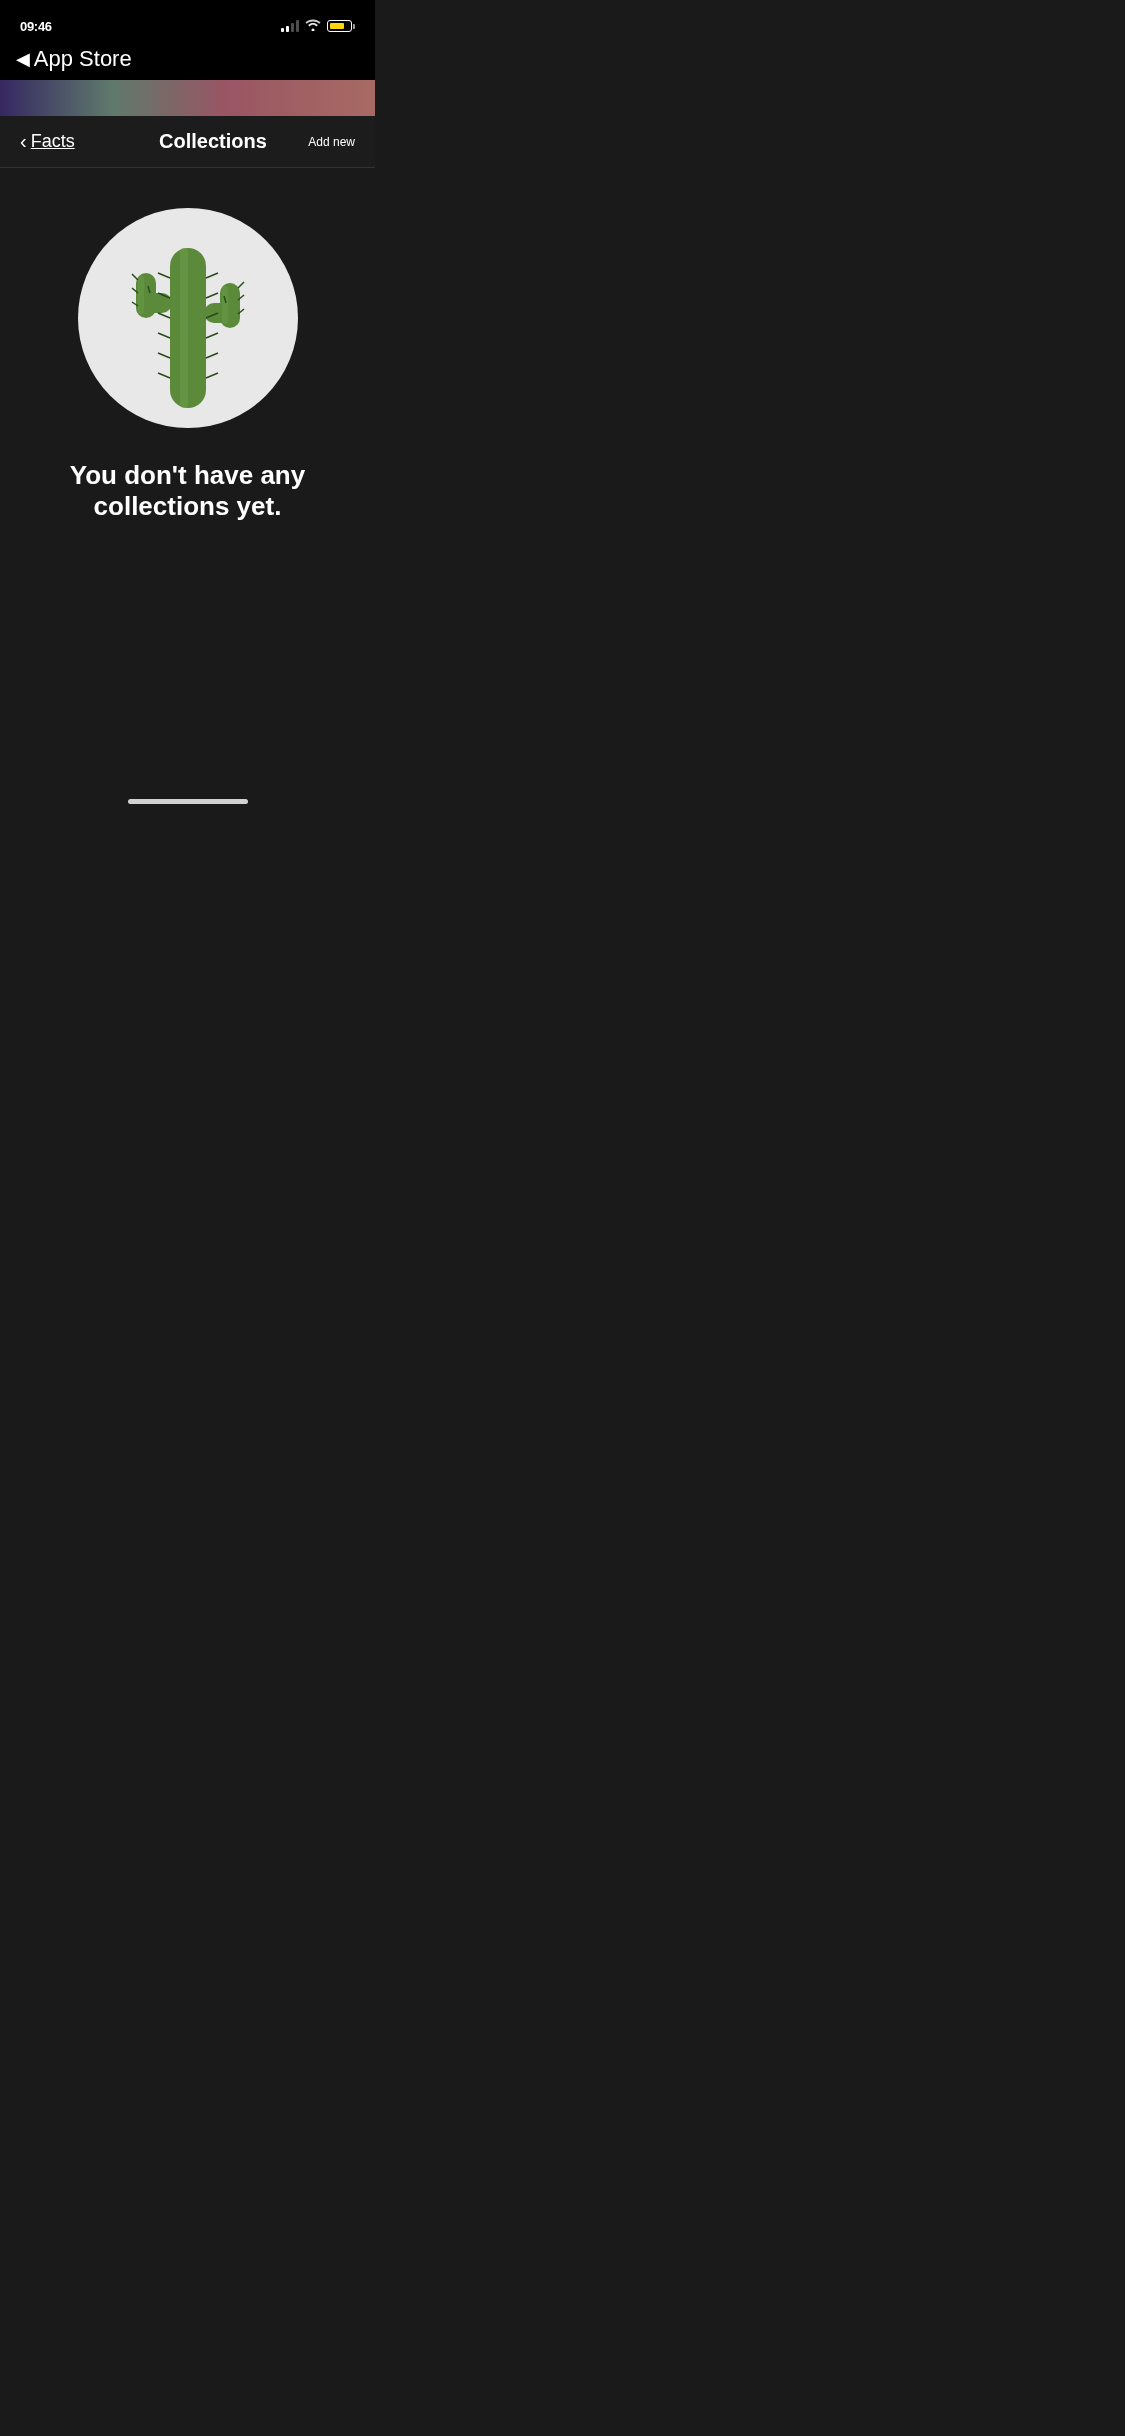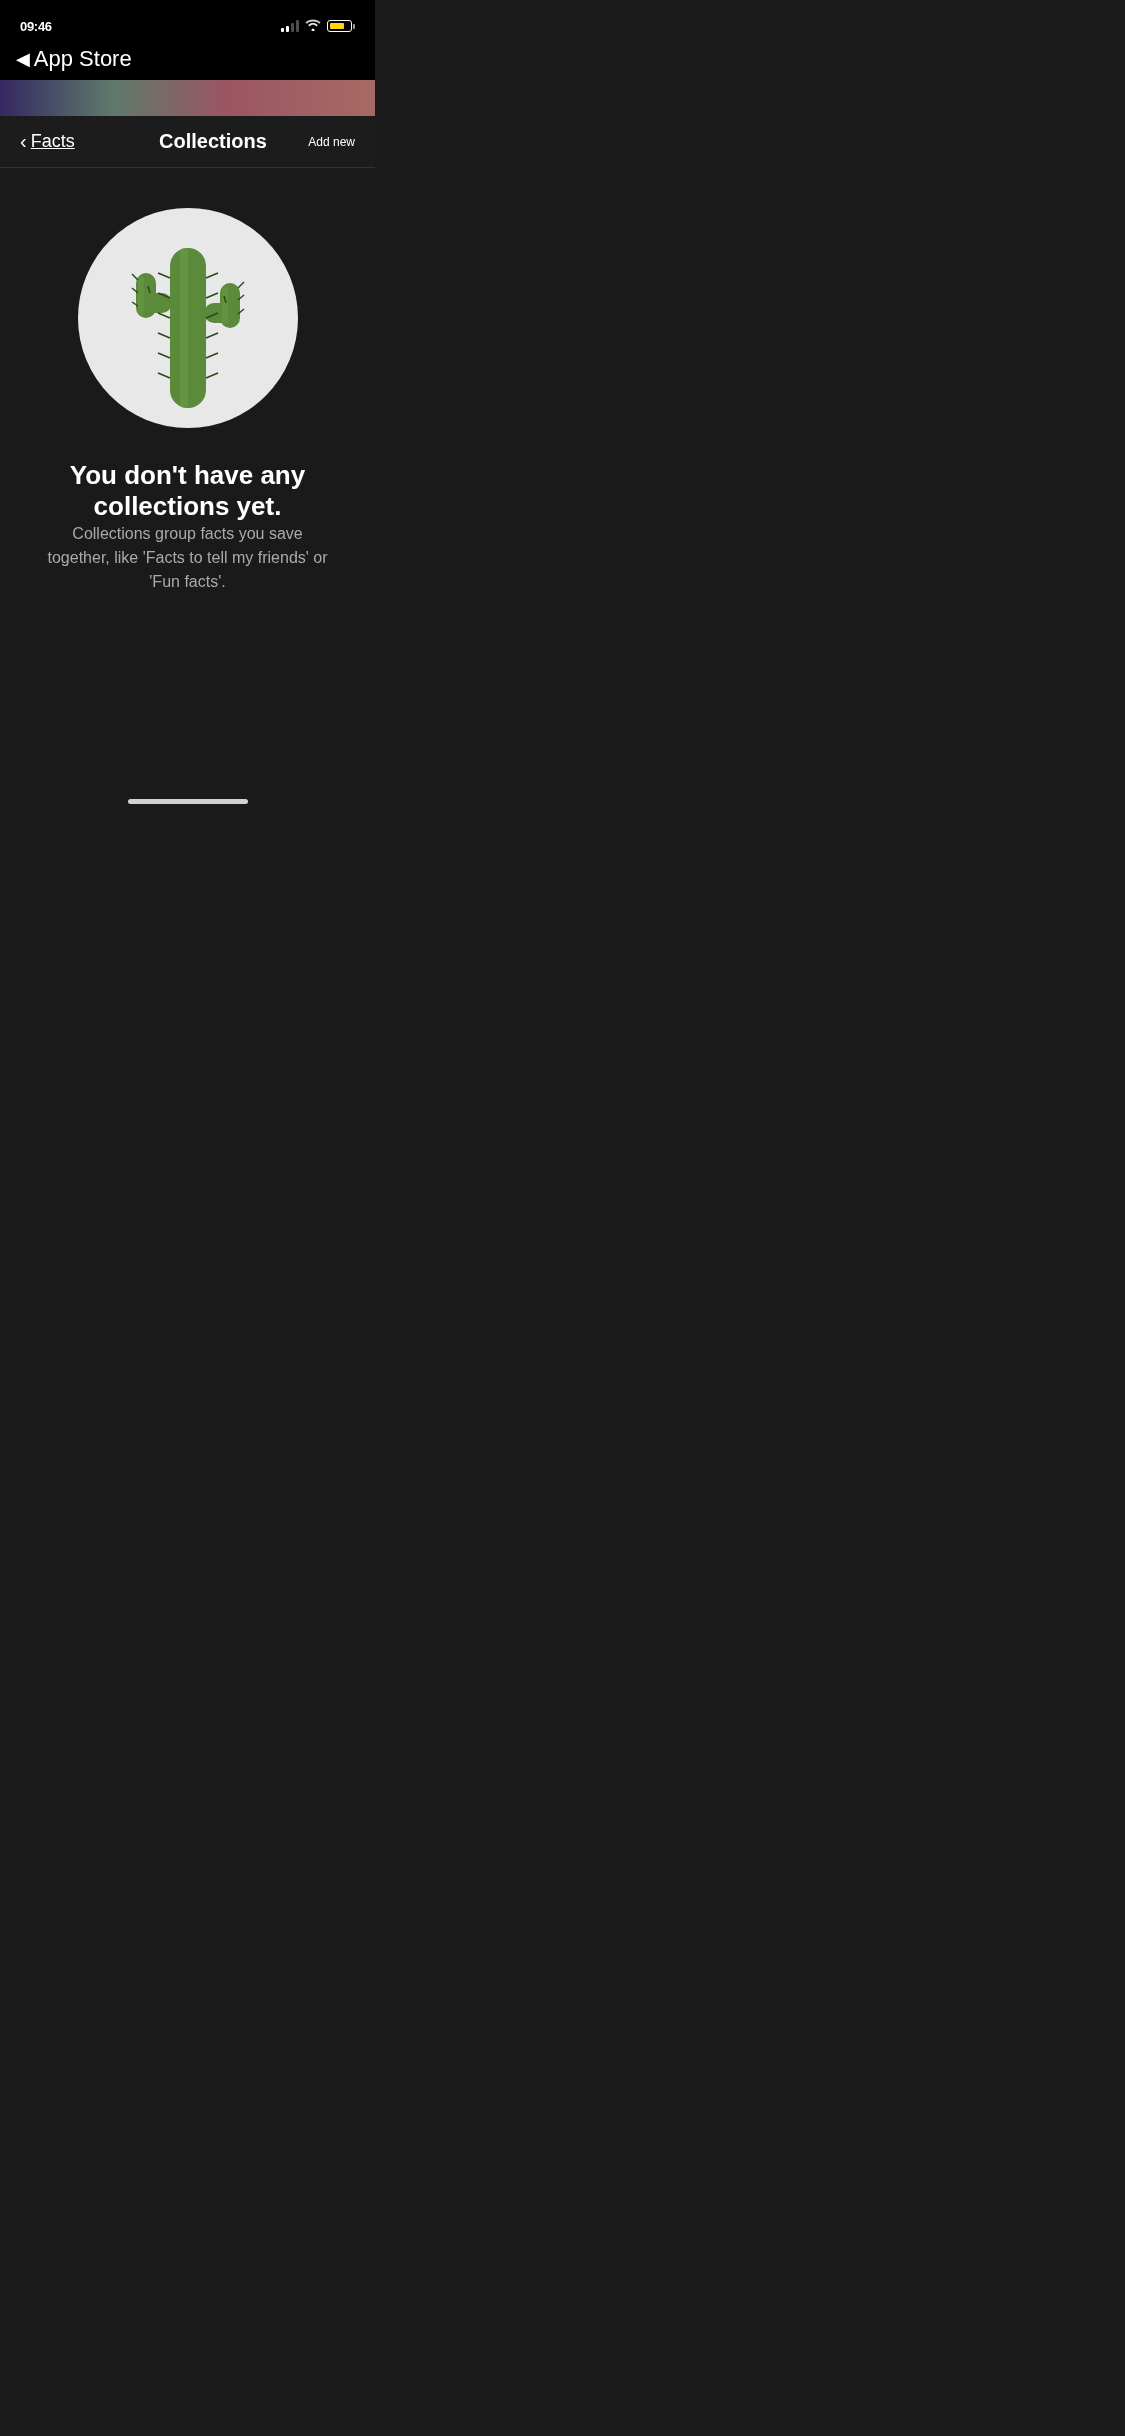--- a/index.html
+++ b/index.html
@@ -192,20 +192,21 @@
       height: 200px;
     }
 
     
     .empty-title {
       font-size: 26px;
       font-weight: 800;
       color: #fff;
       text-align: center;
       line-height: 1.2;
+      margin-bottom: 16px;
     }
 
     .empty-description {
       font-size: 16px;
       color: #aaa;
       text-align: center;
       line-height: 1.5;
       margin-bottom: 36px;
       padding: 0 10px;
     }
@@ -320,18 +321,17 @@
 
       <line x1="130" y1="70" x2="136" y2="64" stroke="#2a4a1a" stroke-width="1.5"></line>
       <line x1="130" y1="82" x2="136" y2="77" stroke="#2a4a1a" stroke-width="1.5"></line>
       <line x1="130" y1="96" x2="136" y2="91" stroke="#2a4a1a" stroke-width="1.5"></line>
       <line x1="118" y1="85" x2="116" y2="78" stroke="#2a4a1a" stroke-width="1.5"></line>
     </svg>
   </div>
 
   <h2 class="empty-title">You don't have any collections yet.</h2>
 
-  <p class="empty-description">Collections group facts you save together, like 'Facts to tell my friends' or 'Fun facts'.</p>
 
 
 </div>
 
 <div class="home-indicator"></div>
 
 </body></html>

